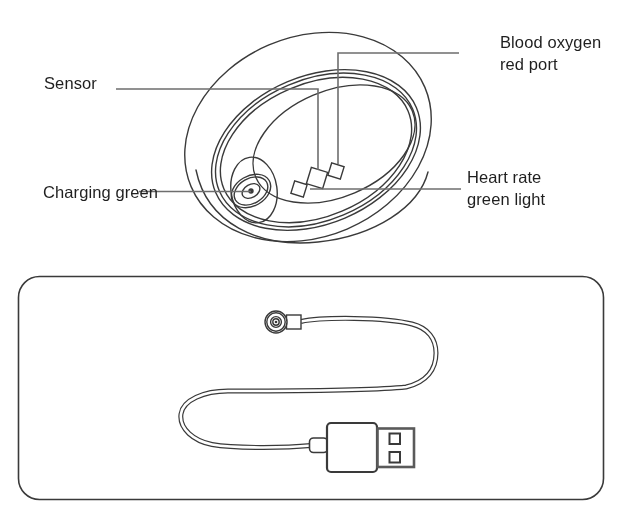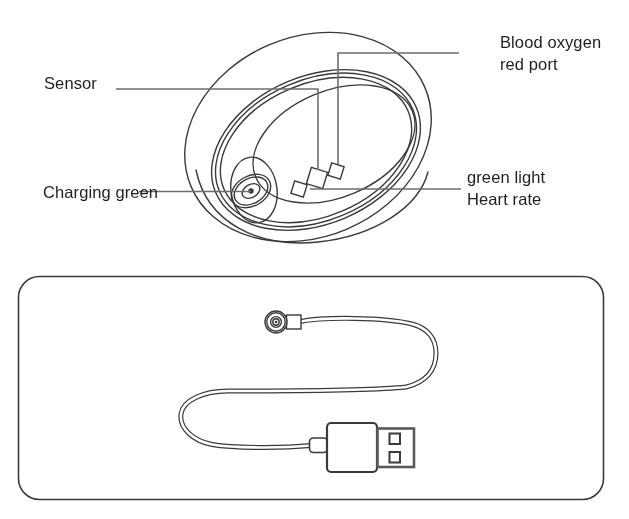--- a/index.html
+++ b/index.html
@@ -117,18 +117,18 @@
     <div class="callout" style="left:43px; top:181px;">
       <span>Charging green</span>
     </div>
 
     <div class="callout" style="left:467px; top:31px;margin-left:33px;">
       <div>Blood oxygen</div>
       <div>red port</div>
     </div>
 
     <div class="callout" style="left:467px; top:166px;">
+      <div>Heart rate</div>
       <div>green light</div>
-      <div>Heart rate</div>
     </div>
   </div>
 
 </div>
 
 </body></html>

